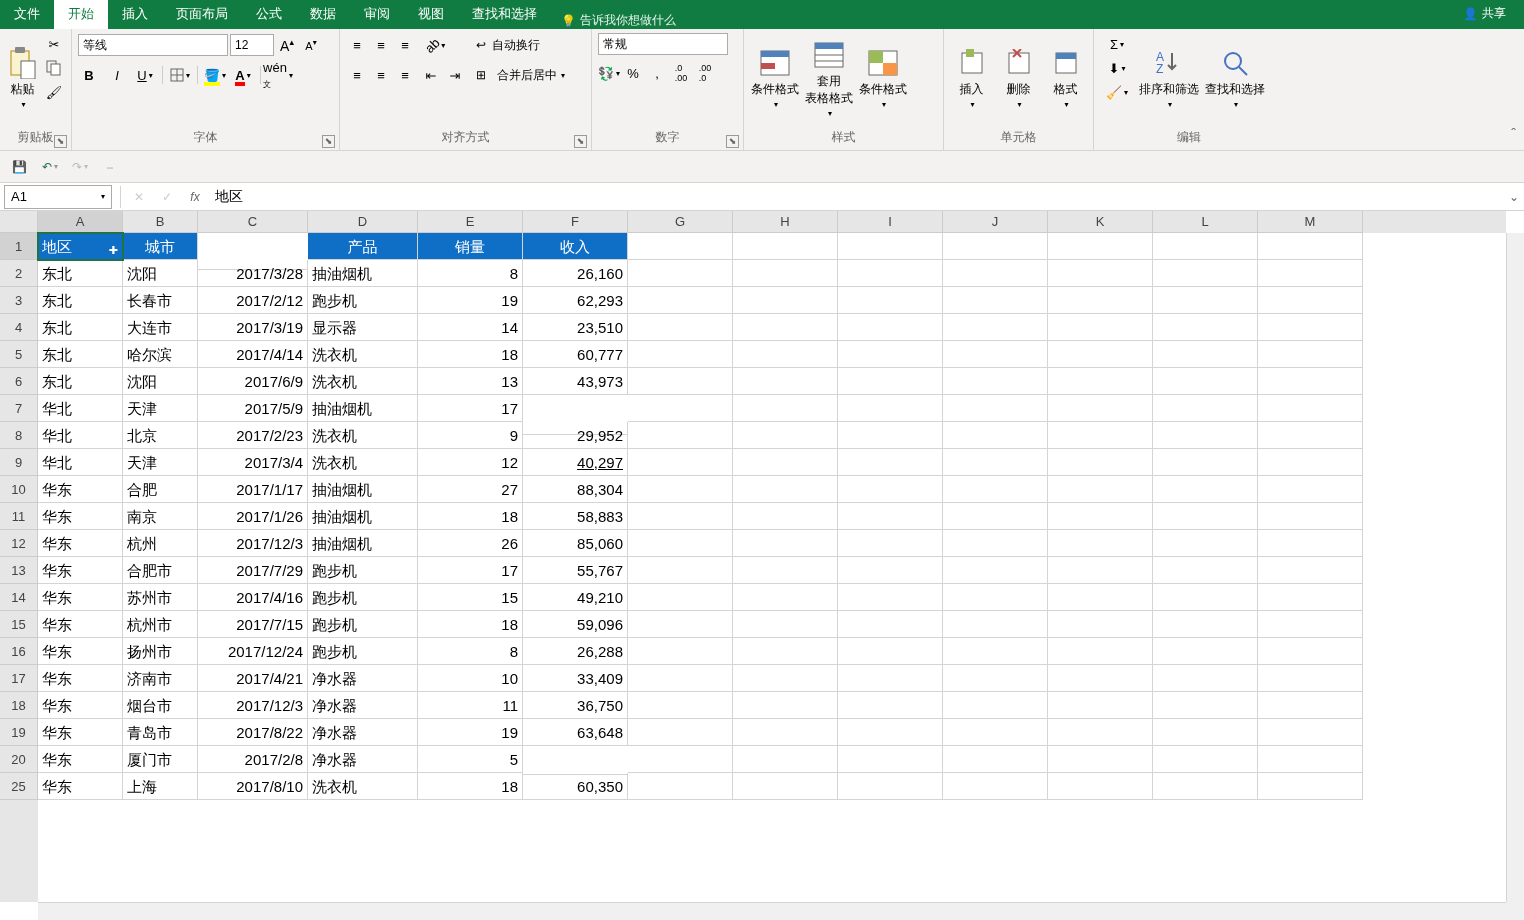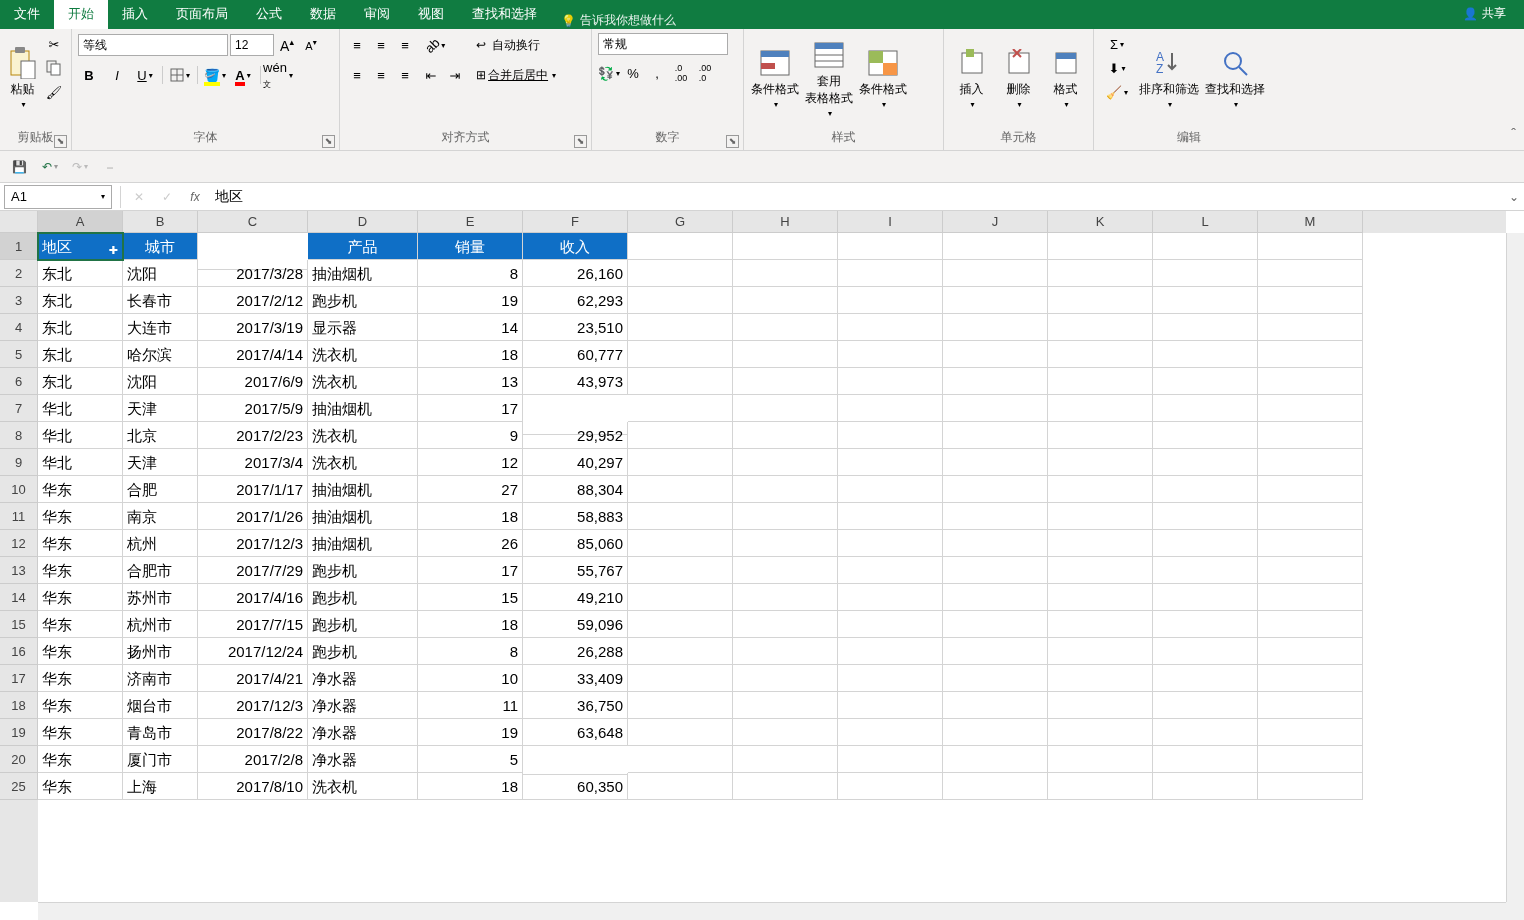--- a/index.html
+++ b/index.html
@@ -222,21 +222,21 @@
             </div>
         </div>
       </div>
       <div class="col" style="gap:6px; margin-left:6px;">
         <div class="row" style="cursor:pointer;">
           <span>↩</span>
           <span style="margin-left:4px;">自动换行</span>
         </div>
         <div class="row" style="cursor:pointer;">
           <span>⊞</span>
-          <span style="margin-left:0;text-decoration:underline;">合并后居中</span>
+          <span style="margin-left:9px;">合并后居中</span>
           <span class="drop-arrow">▾</span>
         </div>
       </div>
     </div>
     <div class="group-label">对齐方式</div>
     <div class="launcher">⬊</div>
   </div>
 
   <div class="group" style="width:152px;">
     <div class="group-body">
@@ -584,21 +584,21 @@
         <div class="cell" style="width: 105px;"></div>
         <div class="cell" style="width: 105px;"></div>
         <div class="cell" style="width: 105px;"></div>
       </div>
       <div class="cell-row">
         <div class="cell" style="width: 85px;">华北</div>
         <div class="cell" style="width: 75px;">天津</div>
         <div class="cell right" style="width: 110px;">2017/3/4</div>
         <div class="cell" style="width: 110px;">洗衣机</div>
         <div class="cell right" style="width: 105px;">12</div>
-        <div class="cell right" style="width: 105px;">40,297</div>
+        <div class="cell right" style="width: 105px; text-decoration: underline;">40,297</div>
         <div class="cell" style="width: 105px;"></div>
         <div class="cell" style="width: 105px;"></div>
         <div class="cell" style="width: 105px;"></div>
         <div class="cell" style="width: 105px;"></div>
         <div class="cell" style="width: 105px;"></div>
         <div class="cell" style="width: 105px;"></div>
         <div class="cell" style="width: 105px;"></div>
       </div>
       <div class="cell-row">
         <div class="cell" style="width: 85px;">华东</div>

